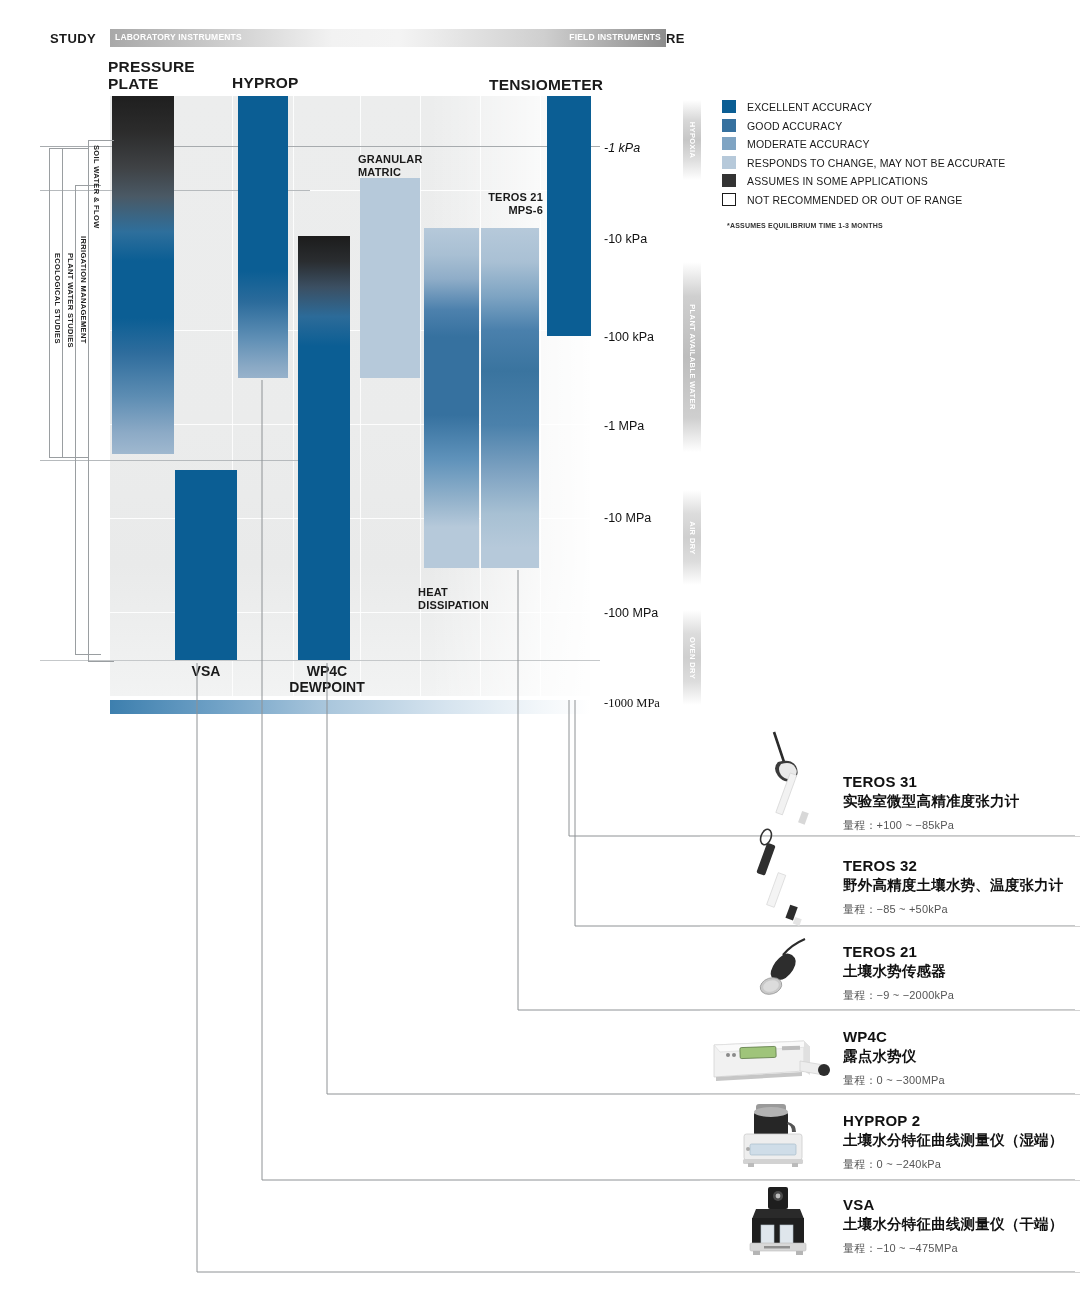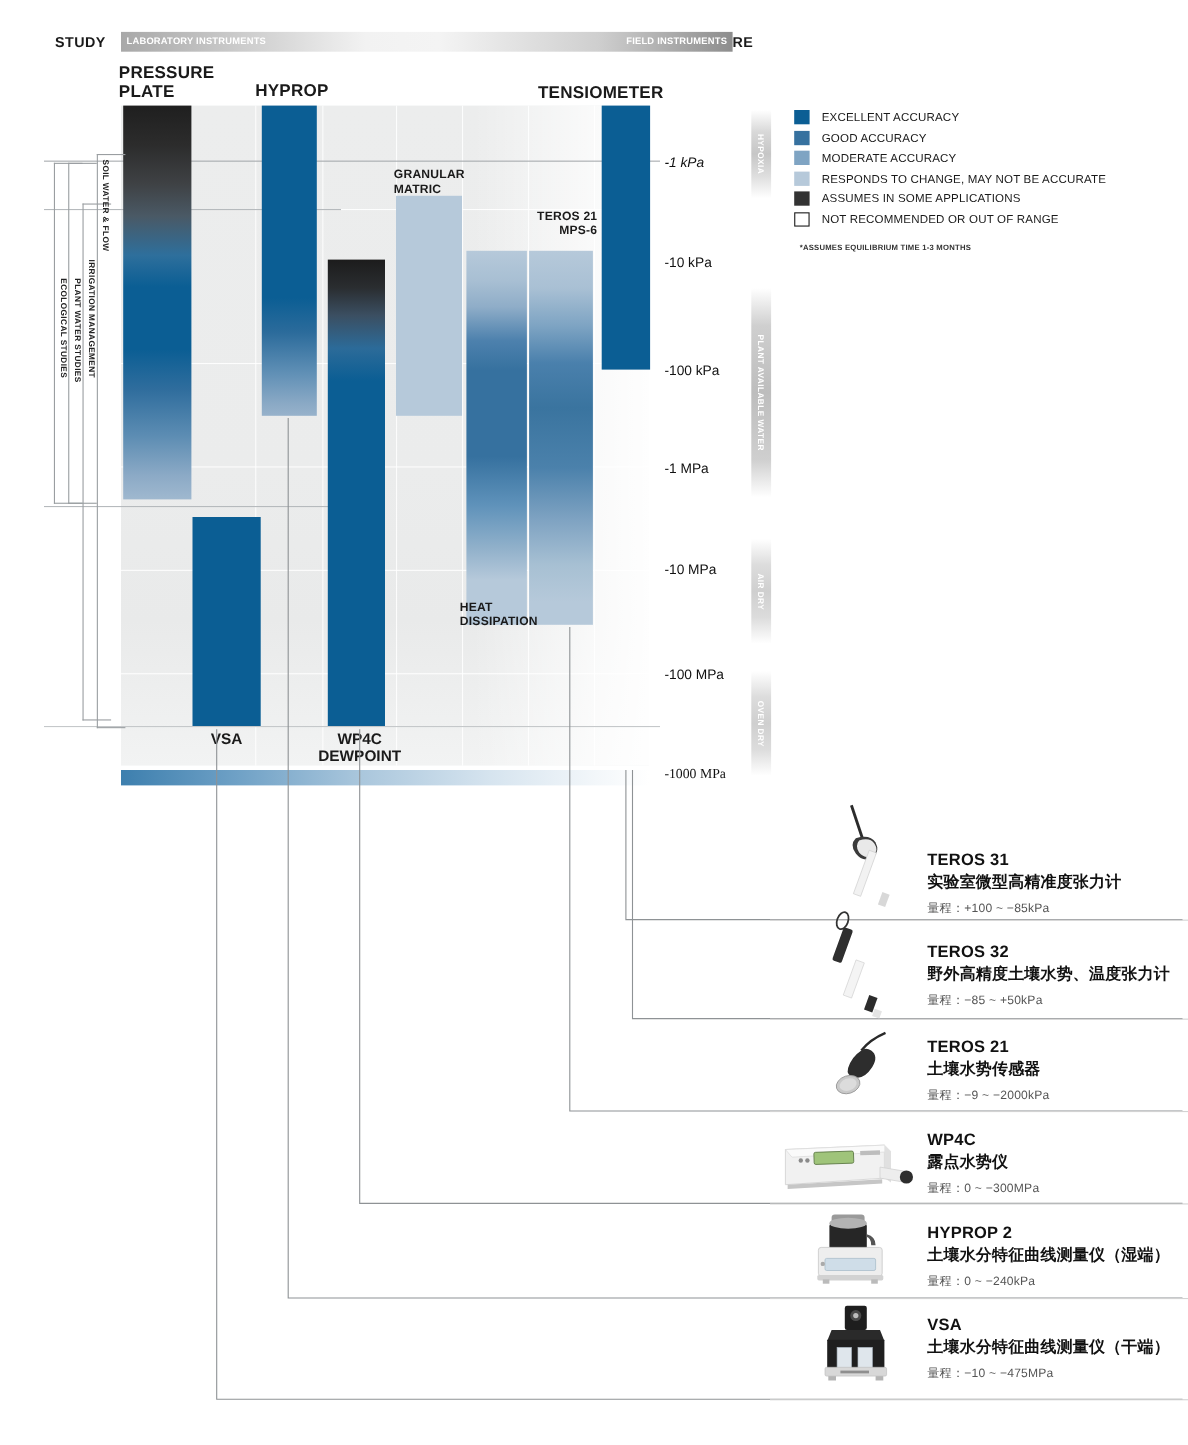--- a/index.html
+++ b/index.html
@@ -162,21 +162,21 @@
 <div class="col-title" style="left:489px; top:76px;">TENSIOMETER</div>
 
 <div class="inbar-title" style="left:358px; top:153px;">
   <div>GRANULAR</div>
   <div>MATRIC</div>
 </div>
 <div class="inbar-title" style="left:471px; top:191px; text-align:right; width:72px;">
   <div>TEROS 21</div>
   <div>MPS-6</div>
 </div>
-<div class="inbar-title" style="left:418px; top:546px;">
+<div class="inbar-title" style="left:418px; top:586px;">
   <div>HEAT</div>
   <div>DISSIPATION</div>
 </div>
 
 <div class="col-foot" style="left:166px; top:663px; width:80px;">VSA</div>
 <div class="col-foot" style="left:272px; top:663px; width:110px;">
   <div>WP4C</div>
   <div>DEWPOINT</div>
 </div>
 

